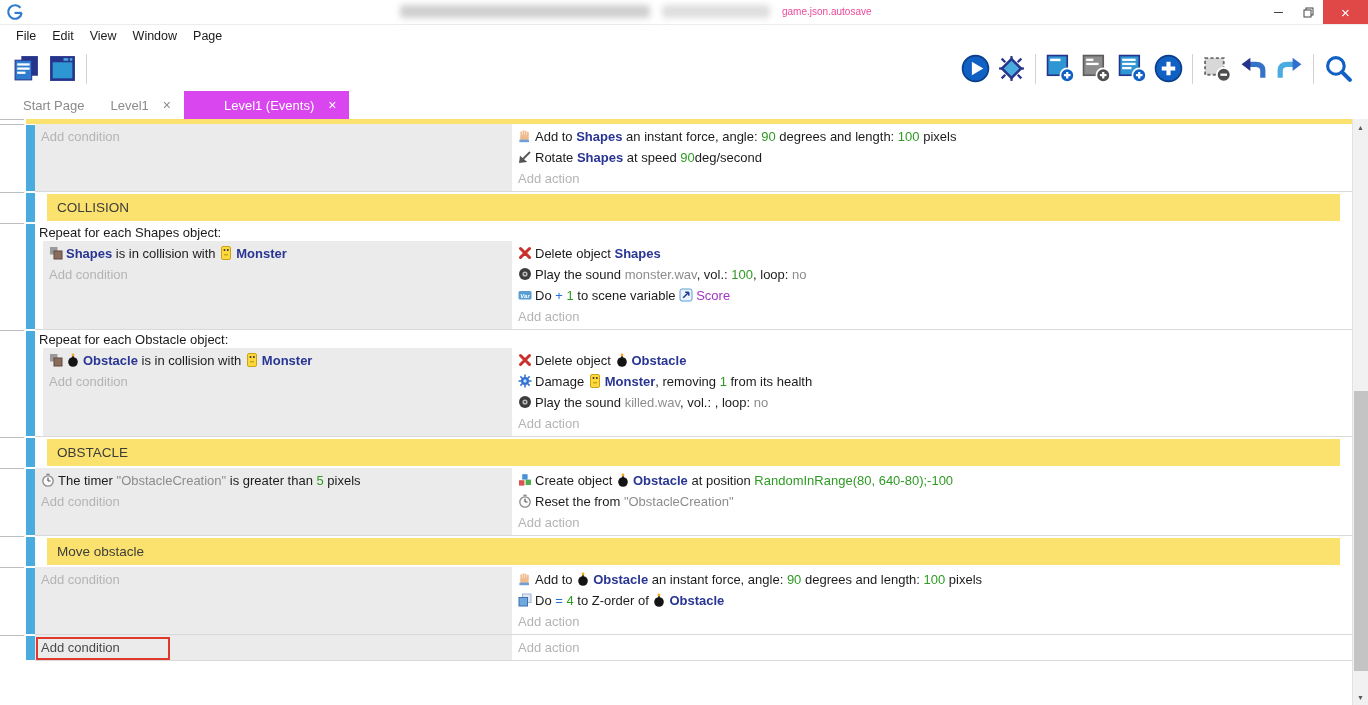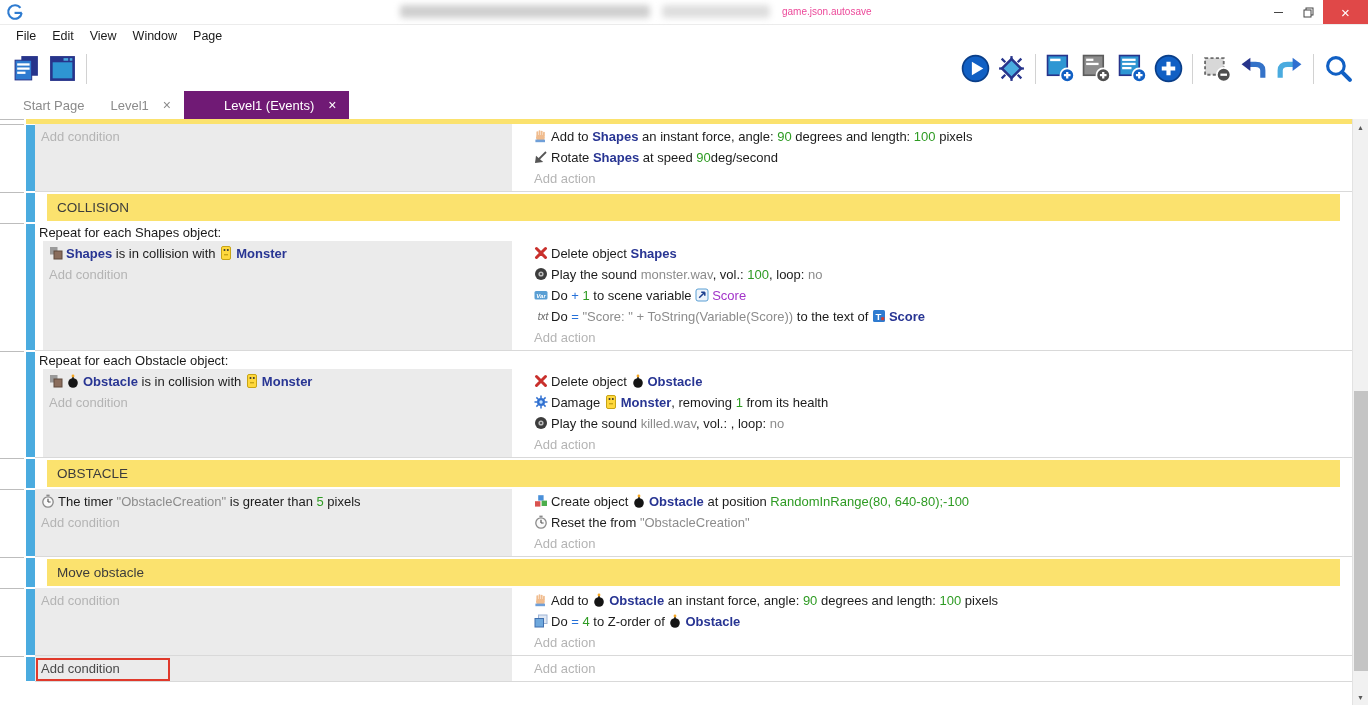--- a/index.html
+++ b/index.html
@@ -29,39 +29,39 @@
         display:flex;align-items:center;justify-content:center;cursor:pointer;}
   .tbtn svg{width:29px;height:29px;display:block;}
   .vsep{width:1px;height:30px;background:#d2d2d2;margin:0 6px;}
   .toolbar-right{margin-left:auto;display:flex;align-items:center;margin-right:4px;}
   .grp{display:flex;align-items:center;}
 
   
   .tabbar{height:28px;display:flex;align-items:stretch;background:#fff;padding-left:10px;}
   .tab{display:flex;align-items:center;padding:0 13px;font-size:13px;color:#8b8b8b;
        gap:14px;cursor:pointer;white-space:nowrap;}
-  .tab.active{background:#701a75;color:#fff;padding-left:40px;}
+  .tab.active{background:#d946ef;color:#fff;padding-left:40px;}
   .tab .x{font-size:14px;line-height:1;}
 
   
   .events{position:relative;height:692px;background:#fff;overflow:hidden;}
   #events-list{position:absolute;left:0;top:0;right:16px;}
   .block{display:flex;position:relative;}
   .gutter{width:26px;flex:none;position:relative;}
   .gutter::before{content:"";position:absolute;left:0;top:0;width:24px;border-top:1px solid #bdbdbd;}
   .sbar{width:9px;flex:none;background:#4aabdf;margin:1px 0;}
   .bcontent{flex:1;min-width:0;}
   .strip{flex:1;height:5px;background:#fbe26e;}
   .comment{background:#fbe26e;color:#3c3c3c;font-size:13.5px;padding:6px 10px;margin:2px 12px;}
   .ebody{border-bottom:1px solid #d9d9d9;}
   .rheader{font-size:13px;color:#1a1a1a;padding:2px 4px 1px 4px;}
   .erow{display:flex;align-items:stretch;}
   .cond{width:477px;flex:none;background:#ebebeb;padding:2px 6px;box-sizing:border-box;}
   .cond.ind{margin-left:8px;width:469px;}
-  .acts{flex:1;padding:2px 6px;min-width:0;margin-left:16px;}
+  .acts{flex:1;padding:2px 6px;min-width:0;}
   .line{font-size:13px;line-height:21px;height:21px;white-space:nowrap;overflow:hidden;}
   .icn{display:inline-block;width:14px;height:14px;vertical-align:-2px;margin-right:3px;}
   .icn svg{width:14px;height:14px;display:block;}
   .icn-txt svg{width:18px;}
   .c-plain{color:#1c1c1c;}
   .c-obj{color:#283593;font-weight:bold;}
   .c-green{color:#2e9b23;}
   .c-blue{color:#2671d9;}
   .c-gray{color:#8c8c8c;}
   .c-purple{color:#a233c9;}
@@ -323,27 +323,20 @@
                     <circle cx="7" cy="7" r="2.6" fill="#bbbbbb"></circle>
                     <circle cx="7" cy="7" r="1.1" fill="#3c3c3c"></circle>
                   </svg></span><span class="c-plain">Play the sound </span><span class="c-gray">monster.wav</span><span class="c-plain">, vol.: </span><span class="c-green">100</span><span class="c-plain">, loop: </span><span class="c-gray">no</span></div>
               <div class="line"><span class="icn"><svg viewBox="0 0 14 14">
                     <rect x="0.5" y="3" width="13" height="8.5" rx="1.5" fill="#5a9fd4"></rect>
                     <text x="7" y="9.6" font-size="6" font-style="italic" font-weight="bold" fill="#fff" text-anchor="middle">Var</text>
                   </svg></span><span class="c-plain">Do </span><span class="c-blue">+ </span><span class="c-green">1</span><span class="c-plain"> to scene variable </span><span class="icn"><svg viewBox="0 0 14 14">
                     <rect x="1" y="1" width="12" height="12" rx="2" fill="#eef4fb" stroke="#5a9fd4"></rect>
                     <path d="M4.2 9.8 L9.8 4.2 M9.8 4.2 L6.2 4.2 M9.8 4.2 L9.8 7.8" stroke="#1d3f8f" stroke-width="1.5" fill="none"></path>
                   </svg></span><span class="c-purple">Score</span></div>
-              <div class="line"><span class="icn icn-txt"><svg viewBox="0 0 18 14">
-                    <text x="9" y="11" font-size="10" font-style="italic" fill="#666" text-anchor="middle">txt</text>
-                  </svg></span><span class="c-plain">Do </span><span class="c-blue">= </span><span class="c-gray">"Score: " + ToString(Variable(Score))</span><span class="c-plain"> to the text of </span><span class="icn"><svg viewBox="0 0 14 14">
-                    <rect x="1" y="1" width="12" height="12" rx="1.5" fill="#2e7bd0"></rect>
-                    <text x="6.4" y="10.6" font-size="9.5" font-weight="bold" fill="#fff" text-anchor="middle">T</text>
-                    <rect x="9.2" y="8.2" width="3" height="3" fill="#d23b2f"></rect>
-                  </svg></span><span class="c-obj">Score</span></div>
               <div class="adda">Add action</div>
             </div>
           </div>
         </div>
       </div>
       <div class="block">
         <div class="gutter"></div>
         <div class="sbar"></div>
         <div class="bcontent ebody">
           <div class="rheader">Repeat for each Obstacle object:</div>

